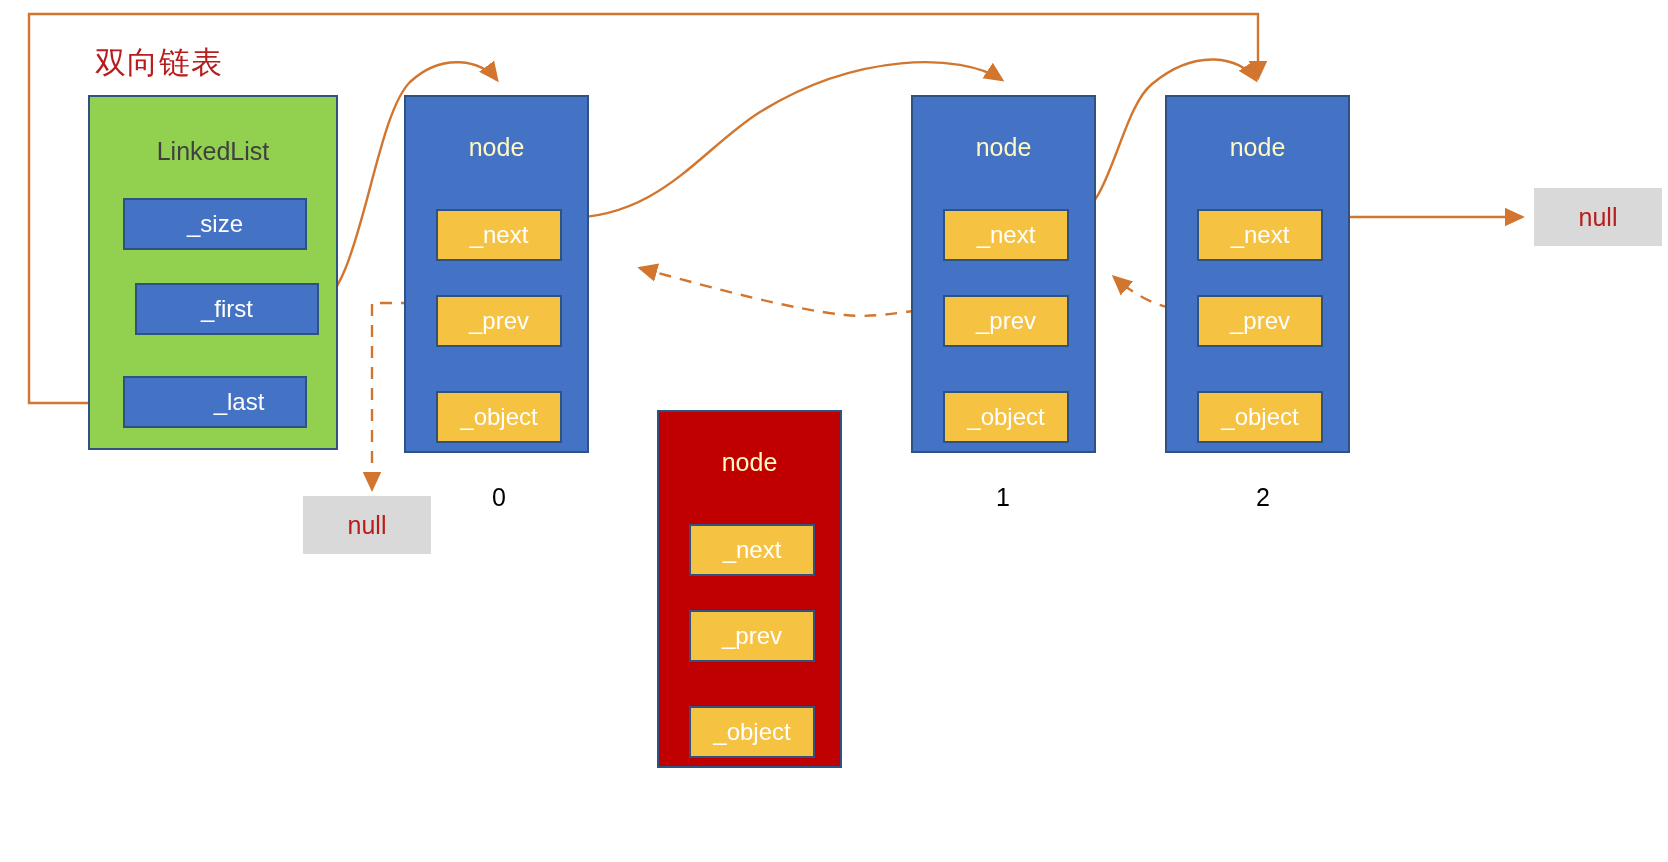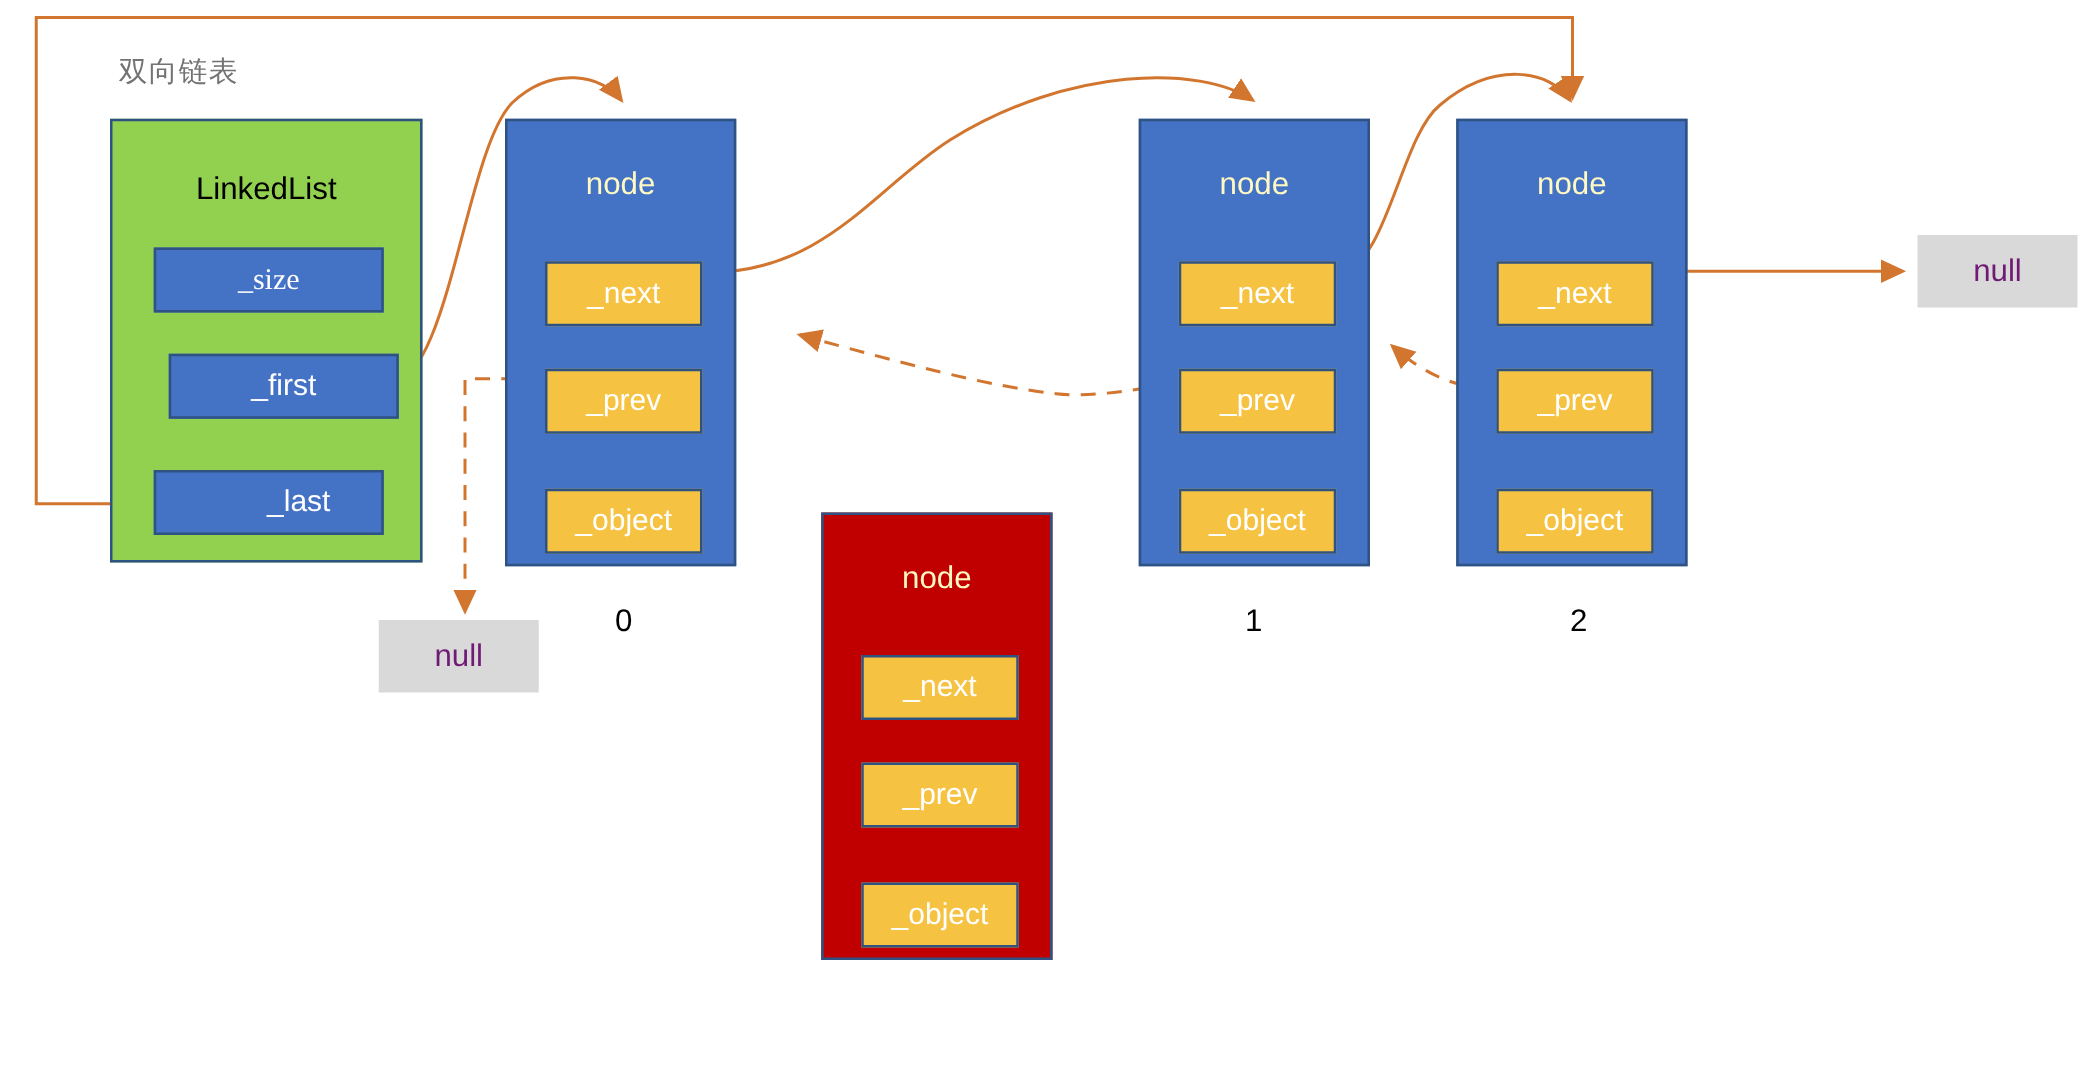--- a/index.html
+++ b/index.html
@@ -5,58 +5,58 @@
   html,body{margin:0;padding:0;background:#ffffff;}
   body{
     font-family:"Liberation Sans","DejaVu Sans",sans-serif;
     width:1668px;height:862px;position:relative;overflow:hidden;
   }
   #stage{position:relative;width:1668px;height:862px;}
   #wires{position:absolute;left:0;top:0;width:1668px;height:862px;pointer-events:none;}
 
   .title-zh{
     position:absolute;left:95px;top:42px;
-    font-size:23px;color:#737373;letter-spacing:1px;white-space:nowrap;
+    font-size:31px;color:#b91c1c;letter-spacing:1px;white-space:nowrap;
   }
 
   .container-box{
     position:absolute;box-sizing:border-box;
     border:2px solid #2e5382;
   }
   .linkedlist-box{
     left:88px;top:95px;width:250px;height:355px;
     background:#92d050;
   }
   .node-box{
     background:#4472c4;
   }
   .node-box.red{ background:#c00000; }
 
   .box-title{
     position:absolute;left:0;right:0;
     text-align:center;font-size:25px;white-space:nowrap;
   }
-  .linkedlist-box .box-title{ top:40px;color:#000000; }
+  .linkedlist-box .box-title{ top:40px;color:#404040; }
   .node-box .box-title{ top:36px;color:#fef9c3; }
 
   .field{
     position:absolute;box-sizing:border-box;
     border:2px solid #2e5382;
     display:flex;align-items:center;justify-content:center;
     font-size:24px;color:#ffffff;
     white-space:nowrap;
   }
   .field.blue{ background:#4472c4; }
   .field.yellow{ background:#f6c242;margin-top:16px; }
 
   .null-box{
     position:absolute;box-sizing:border-box;
     background:#d9d9d9;
     display:flex;align-items:center;justify-content:center;
-    font-size:25px;color:#701a75;
+    font-size:25px;color:#b91c1c;
   }
 
   .index-label{
     position:absolute;text-align:center;
     font-size:25px;color:#000;width:60px;
   }
 </style>
 </head>
 <body>
 
@@ -83,21 +83,21 @@
 
     <path d="M939,307 C 900,313 870,318 845,315 C 790,309 720,290 640,268" fill="none" stroke="#d2762f" stroke-width="2.4" stroke-dasharray="12 9" marker-end="url(#ah)"></path>
 
     <path d="M1192,311 C 1165,310 1140,300 1114,277" fill="none" stroke="#d2762f" stroke-width="2.4" stroke-dasharray="12 9" marker-end="url(#ah)"></path>
   </svg>
 
   <div class="title-zh">双向链表</div>
 
   <div class="container-box linkedlist-box">
     <div class="box-title">LinkedList</div>
-    <div class="field blue" style="left:33px;top:101px;width:184px;height:52px;font-family:Liberation Serif, serif;">_size</div>
+    <div class="field blue" style="left:33px;top:101px;width:184px;height:52px;">_size</div>
     <div class="field blue" style="left:33px;top:186px;width:184px;height:52px;margin-left:12px;">_first</div>
     <div class="field blue" style="left:33px;top:279px;width:184px;height:52px;padding-left:48px;">_last</div>
   </div>
 
   <div class="container-box node-box" style="left:404px;top:95px;width:185px;height:358px;">
     <div class="box-title">node</div>
     <div class="field yellow" style="left:30px;top:96px;width:126px;height:52px;">_next</div>
     <div class="field yellow" style="left:30px;top:182px;width:126px;height:52px;">_prev</div>
     <div class="field yellow" style="left:30px;top:278px;width:126px;height:52px;">_object</div>
   </div>

